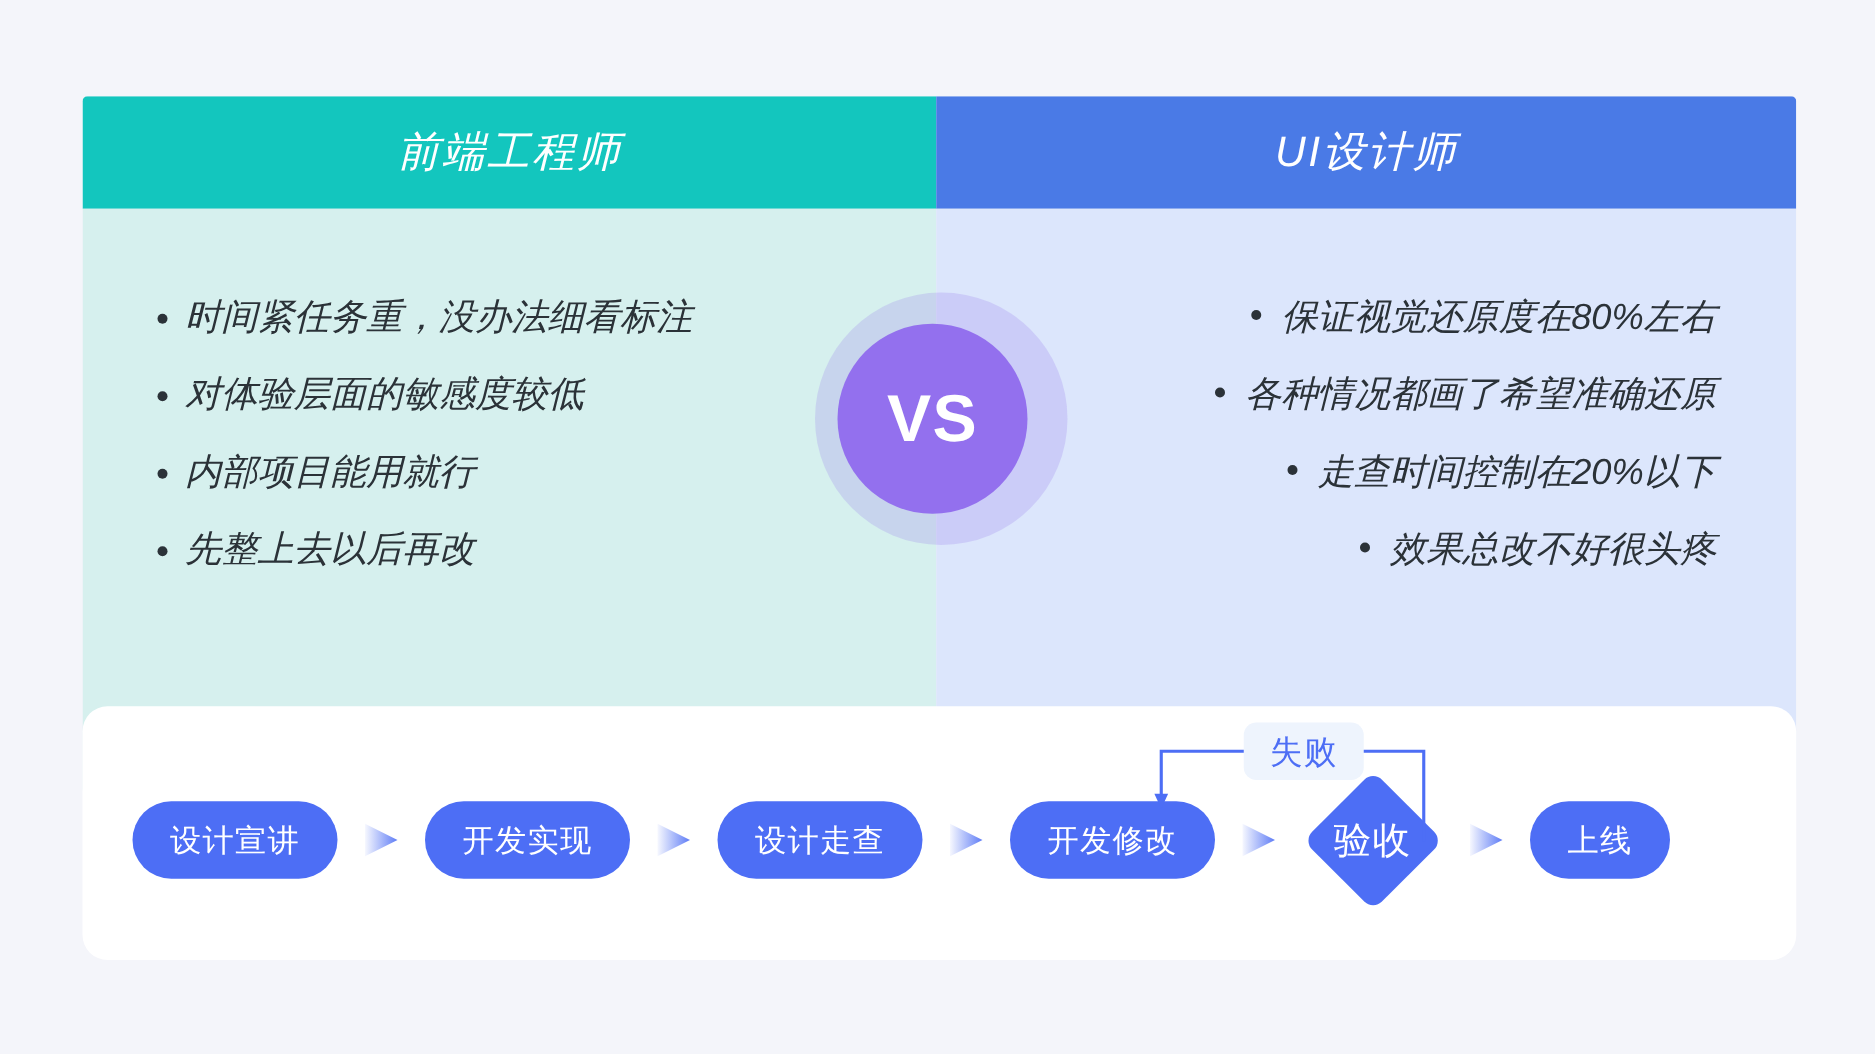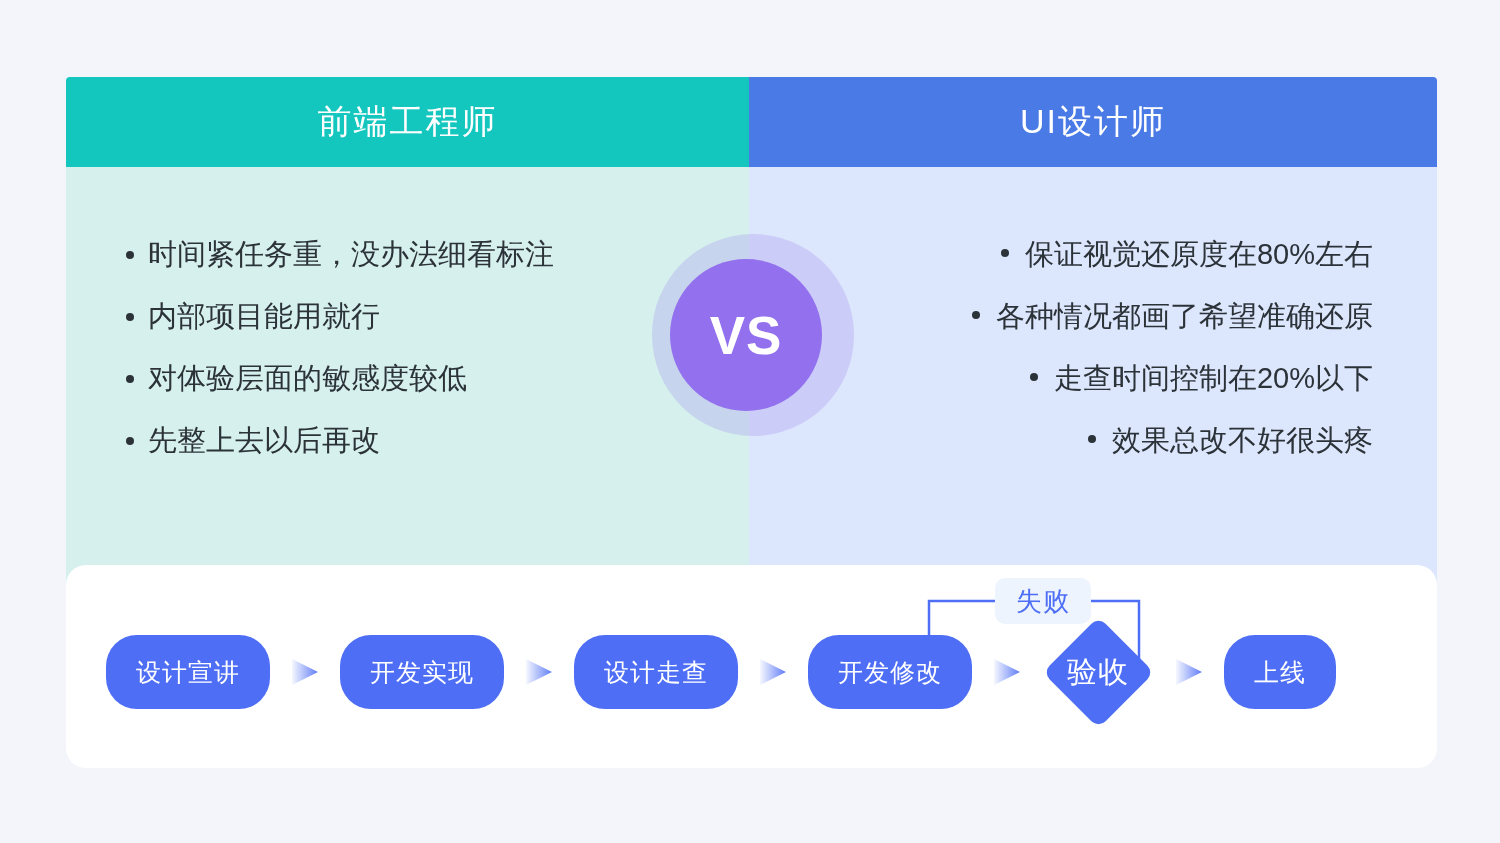--- a/index.html
+++ b/index.html
@@ -24,20 +24,21 @@
   
   .compare-card {
     position: absolute;
     left: 66px;
     top: 77px;
     width: 1371px;
     height: 558px;
     border-radius: 4px;
     overflow: hidden;
     display: flex;
+    font-style: italic;
   }
   .pane {
     width: 50%;
     display: flex;
     flex-direction: column;
     position: relative;
   }
   .pane-left  { width: 683px; }
   .pane-right { width: 688px; }
 
@@ -156,21 +157,21 @@
     left: 0;
     top: 73px;
     width: 100%;
     height: 68px;
     display: flex;
     align-items: center;
     padding-left: 40px;
     box-sizing: border-box;
   }
   .pill {
-    height: 74px;
+    height: 62px;
     border-radius: 31px;
     background: #4d6ef5;
     color: #ffffff;
     font-size: 25px;
     display: flex;
     align-items: center;
     justify-content: center;
     padding: 0 30px;
     letter-spacing: 1px;
     white-space: nowrap;
@@ -236,22 +237,22 @@
 
 <div class="stage">
 
   <div class="compare-card">
 
     <div class="pane pane-left">
       <div class="pane-header">前端工程师</div>
       <div class="pane-body">
         <ul class="bullets bullets-left">
           <li>时间紧任务重，没办法细看标注</li>
+          <li>对体验层面的敏感度较低</li>
           <li>内部项目能用就行</li>
-          <li>对体验层面的敏感度较低</li>
           <li>先整上去以后再改</li>
         </ul>
       </div>
     </div>
 
     <div class="pane pane-right">
       <div class="pane-header">UI设计师</div>
       <div class="pane-body">
         <ul class="bullets bullets-right">
           <li><span class="btxt">保证视觉还原度在80%左右</span></li>

